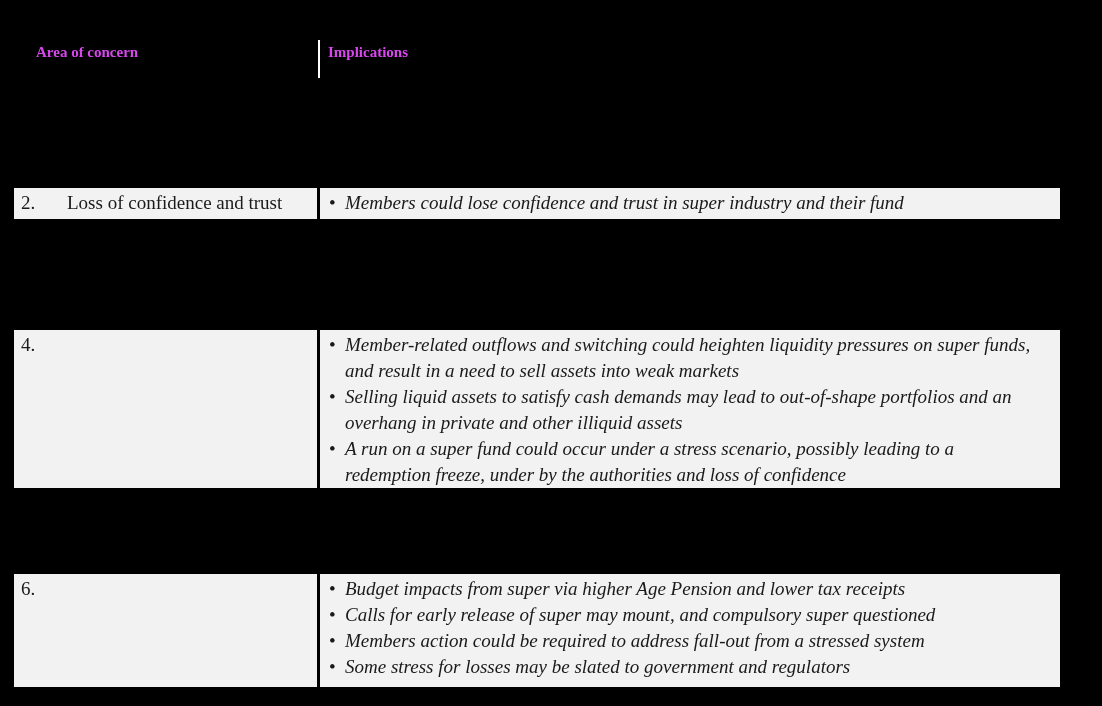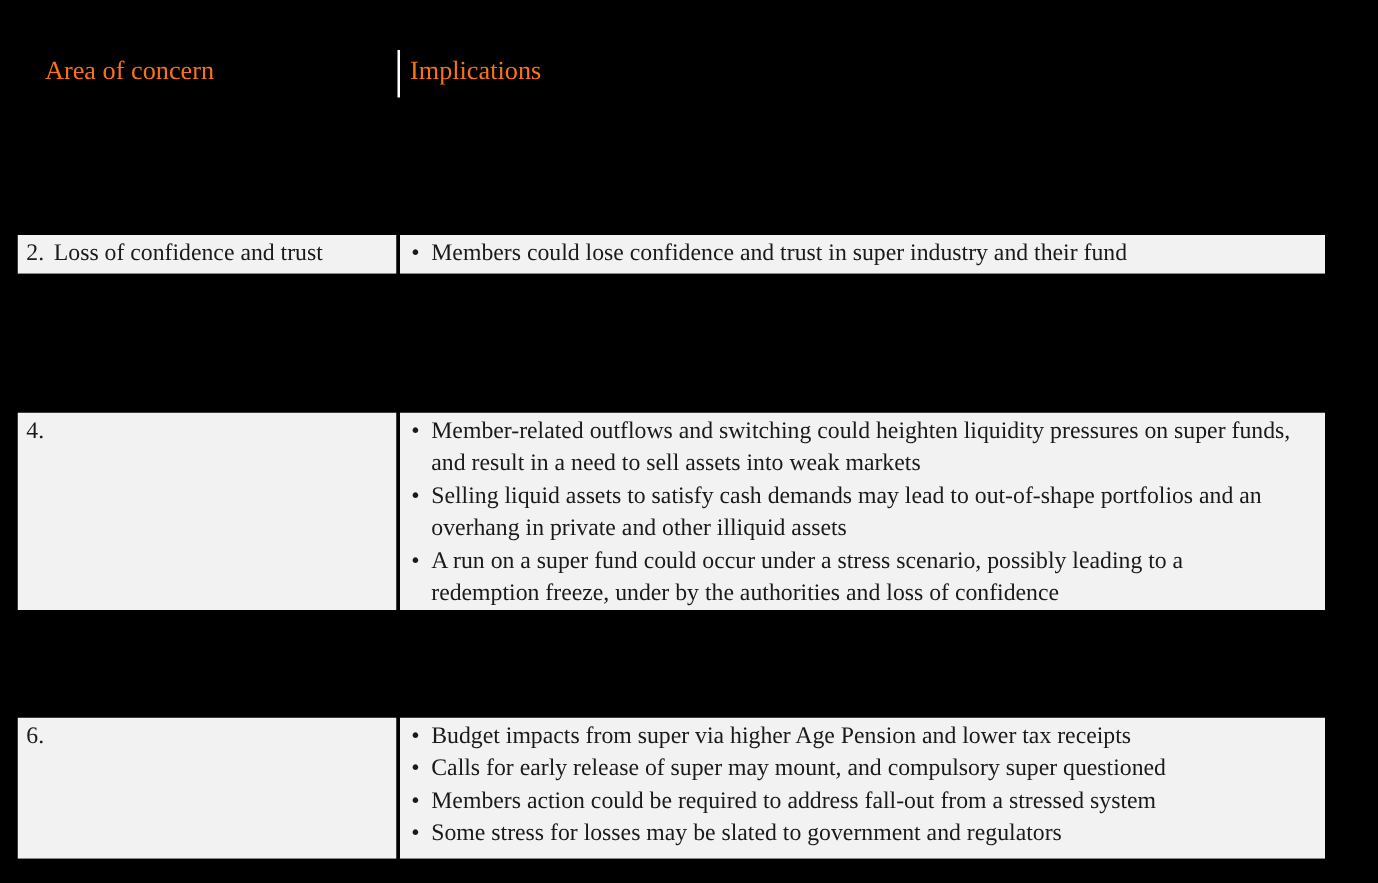--- a/index.html
+++ b/index.html
@@ -12,23 +12,23 @@
     height: 706px;
     position: relative;
     overflow: hidden;
     font-family: "Liberation Serif", serif;
   }
 
   
   .hdr-label {
     position: absolute;
     top: 44px;
-    color: #f97316;
-    font-size: 21px;
-    font-weight: normal;
+    color: #d946ef;
+    font-size: 15px;
+    font-weight: bold;
     white-space: nowrap;
   }
   .hdr-area { left: 36px; }
   .hdr-impl { left: 328px; }
   .hdr-divider {
     position: absolute;
     left: 318px;
     top: 40px;
     width: 2px;
     height: 38px;
@@ -57,39 +57,41 @@
     margin-right: 3px;   
     padding: 2px 4px 0 7px;
     display: flex;
     align-items: flex-start;
   }
   .cell-left .num {
     flex: 0 0 22px;
   }
   .cell-left .area-text {
     flex: 1 1 auto;
+    margin-left: 24px;
   }
   .cell-right {
     width: 740px;
     padding: 2px 24px 0 9px;
   }
   .cell-right ul {
     margin: 0;
     padding: 0;
     list-style: none;
   }
   .cell-right li {
     display: flex;
     align-items: flex-start;
   }
   .cell-right .bullet {
     flex: 0 0 16px;
   }
   .cell-right .btext {
     flex: 1 1 auto;
+    font-style: italic;
   }
 
   #row-2 { top: 188px; height: 31px; }
   #row-4 { top: 330px; height: 158px; }
   #row-6 { top: 574px; height: 113px; }
 </style>
 </head>
 <body>
 
 <div class="hdr-label hdr-area">Area of concern</div>

